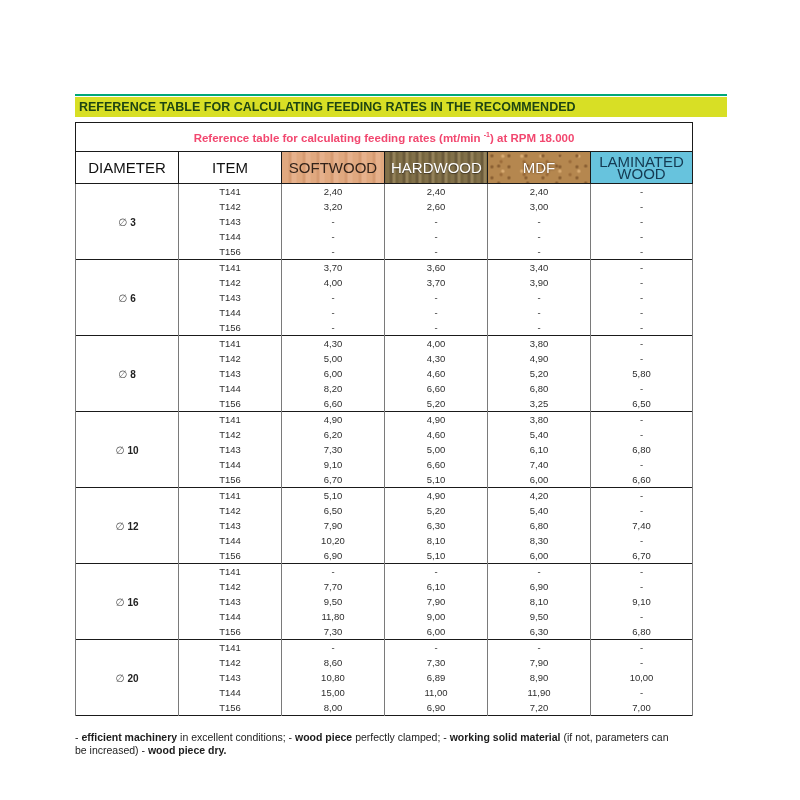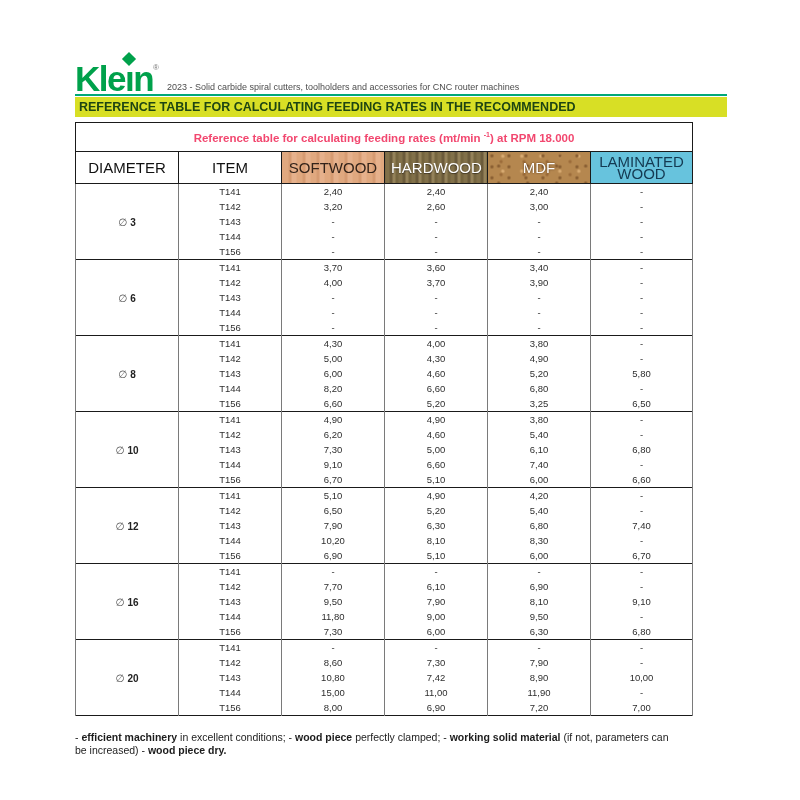--- a/index.html
+++ b/index.html
@@ -59,24 +59,20 @@
   .params-h{position:absolute;left:75px;top:718px;font-size:11px;font-weight:bold;color:#111;}
   .params{position:absolute;left:75px;top:731px;width:600px;font-size:10.5px;color:#1c1c1c;
           line-height:12.5px;}
   .params .b{font-weight:bold;}
 </style>
 </head>
 <body>
 
 <div class="page">
 
-  <div class="logo-row">
-    <div class="klein"><span>Kle</span><span class="i-wrap"><span>ı</span><span class="i-diamond"></span></span><span>n</span><span class="reg">®</span></div>
-    <div class="tagline">2023 - Solid carbide spiral cutters, toolholders and accessories for CNC router machines</div>
-  </div>
 
   <div class="rule"></div>
 
   <div class="banner">REFERENCE TABLE FOR CALCULATING FEEDING RATES IN THE RECOMMENDED</div>
 
   <table class="tbl">
     <colgroup>
       <col style="width:103px">
         <col style="width:103px">
         <col style="width:103px">
@@ -325,21 +321,21 @@
         <tr>
           <td>T142</td>
           <td>8,60</td>
           <td>7,30</td>
           <td>7,90</td>
           <td>-</td>
         </tr>
         <tr>
           <td>T143</td>
           <td>10,80</td>
-          <td>7,42</td>
+          <td>6,89</td>
           <td>8,90</td>
           <td>10,00</td>
         </tr>
         <tr>
           <td>T144</td>
           <td>15,00</td>
           <td>11,00</td>
           <td>11,90</td>
           <td>-</td>
         </tr>

